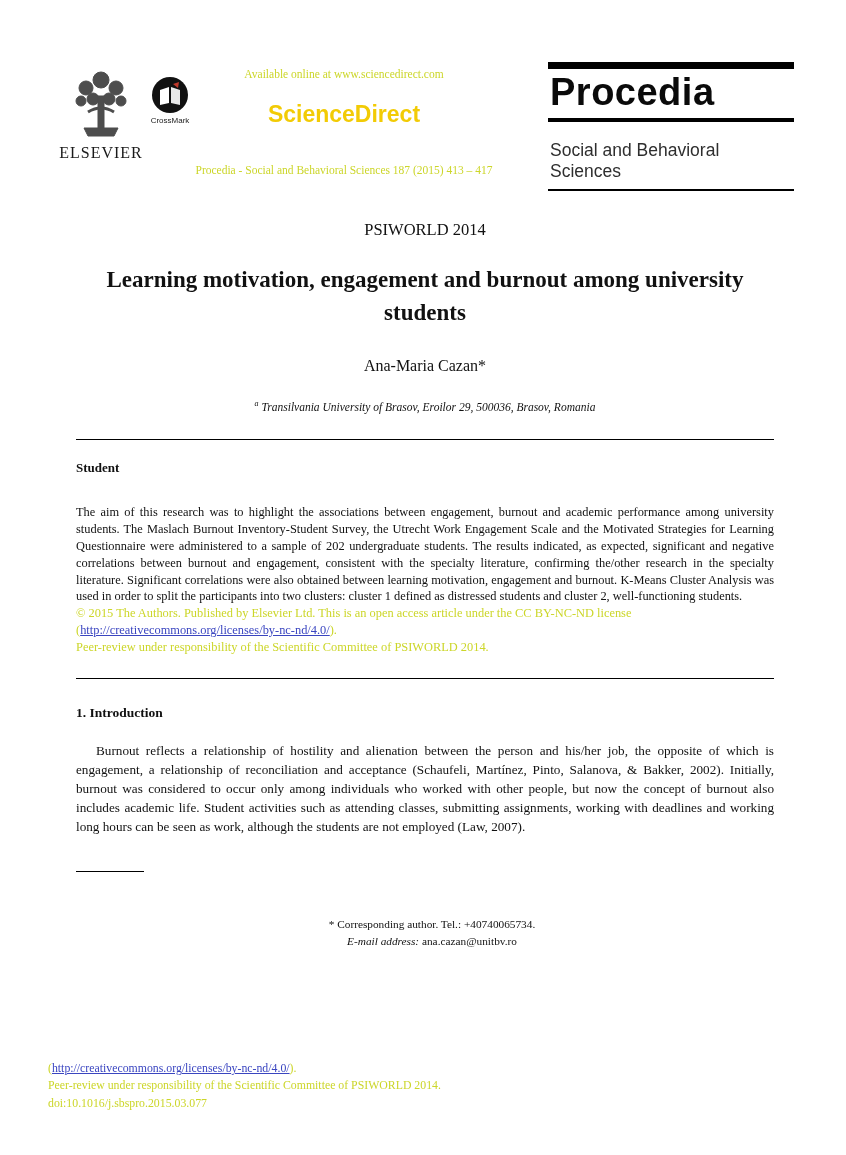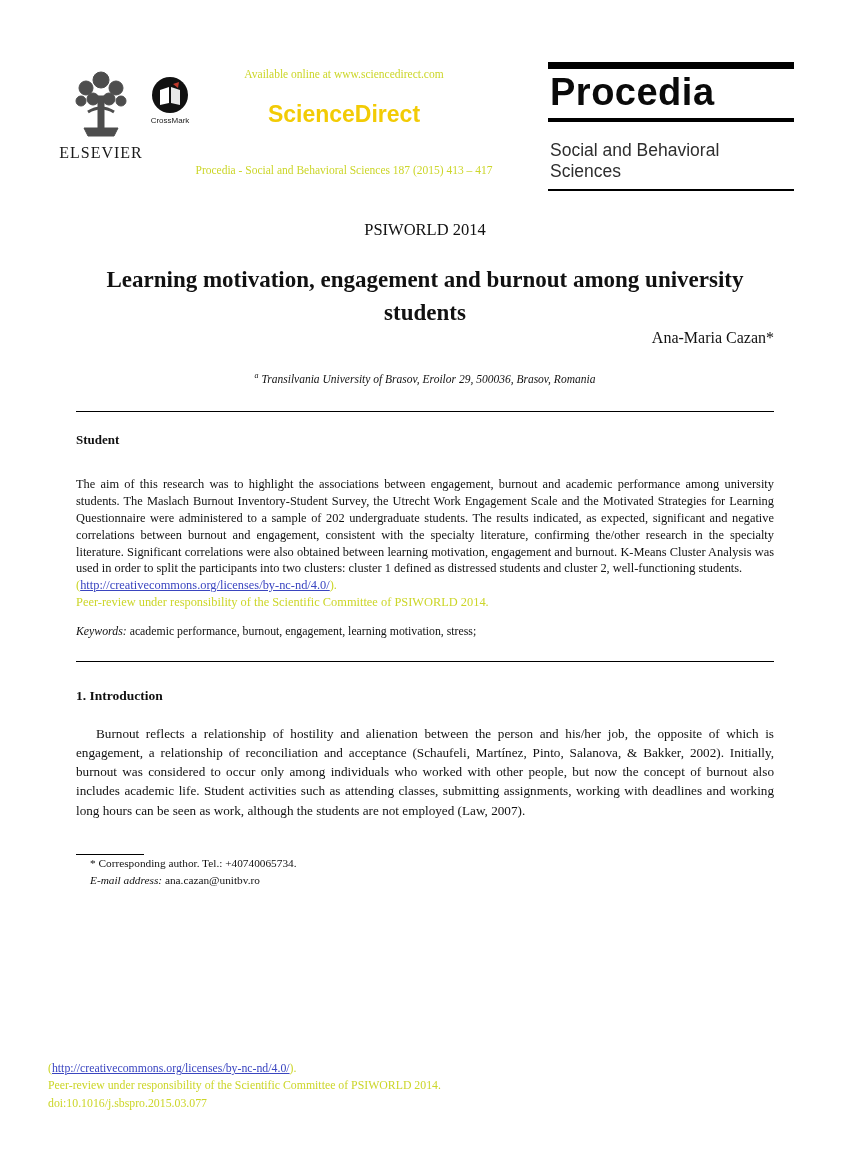--- a/index.html
+++ b/index.html
@@ -28,38 +28,38 @@
   .bar { background: #000; width: 100%; }
   .bar.thick { height: 7px; }
   .bar.mid { height: 4px; }
   .bar.thin { height: 2px; }
   .procedia-title { font-family: "Liberation Sans", sans-serif; font-weight: bold; font-size: 38px; color: #0a0a0a; padding: 2px 0 4px 2px; letter-spacing: 0.5px; }
   .procedia-sub { font-family: "Liberation Sans", sans-serif; font-size: 17.5px; color: #2e2e2e; padding: 6px 0 7px 2px; margin-top: 12px; }
   
   .content { margin: 0 72px 0 76px; }
   .conference { text-align: center; font-size: 16.5px; margin-top: 42px; }
   .paper-title { text-align: center; font-size: 23px; line-height: 1.42; margin-top: 24px; padding: 0 30px; }
-  .author { text-align: right; font-size: 16px; }
+  .author { text-align: center; font-size: 16px; margin-top: 28px; }
   .affiliation { text-align: center; font-size: 11.5px; font-style: italic; margin-top: 24px; }
   .affiliation sup { font-size: 8px; font-style: italic; }
   .rule { border-top: 1px solid #000; margin-top: 26px; }
   
   .abstract-heading { font-weight: bold; font-size: 13px; margin-top: 20px; }
   .abstract-body { font-size: 12.4px; line-height: 1.36; text-align: justify; margin-top: 28px; }
   .copyright-block { font-size: 12.4px; line-height: 1.36; color: #ccd629; }
   .copyright-block a, .footer a { color: #3a45c0; text-decoration: underline; }
   .keywords-line { font-size: 11.8px; margin-top: 13px; }
   .keywords-label { font-style: italic; }
   .rule2 { border-top: 1px solid #000; margin-top: 22px; }
   
   .section-heading { font-weight: bold; font-size: 13.5px; margin-top: 26px; }
   .intro-body { font-size: 13.2px; line-height: 1.45; text-align: justify; margin-top: 20px; text-indent: 20px; }
   
   .footnote-rule { border-top: 1px solid #000; width: 68px; margin-top: 34px; }
-  .footnote { font-size: 11.3px; padding-left: 14px; line-height: 1.55; }
+  .footnote { font-size: 11.3px; margin-top: 44px; padding-left: 14px; line-height: 1.55; text-align: center; }
   .footnote .email-label { font-style: italic; }
   
   .footer { position: absolute; left: 48px; top: 1060px; width: 760px; font-size: 11.8px; line-height: 1.48; color: #ccd629; }
   .icon-svg { display: block; margin: 0 auto; }
 </style>
 </head>
 <body>
 
 <div class="page">
 
@@ -119,28 +119,25 @@
 
     <div class="affiliation"><sup>a</sup><span> Transilvania University of Brasov, Eroilor 29, 500036, Brasov, Romania</span></div>
 
     <div class="rule"></div>
 
     <div class="abstract-heading">Student</div>
 
     <div class="abstract-body">The aim of this research was to highlight the associations between engagement, burnout and academic performance among university students. The Maslach Burnout Inventory-Student Survey, the Utrecht Work Engagement Scale and the Motivated Strategies for Learning Questionnaire were administered to a sample of 202 undergraduate students. The results indicated, as expected, significant and negative correlations between burnout and engagement, consistent with the specialty literature, confirming the/other research in the specialty literature. Significant correlations were also obtained between learning motivation, engagement and burnout. K-Means Cluster Analysis was used in order to split the participants into two clusters: cluster 1 defined as distressed students and cluster 2, well-functioning students.</div>
 
     <div class="copyright-block">
+      <div>© 2015 The Authors. Published by Elsevier Ltd. This is an open access article under the CC BY-NC-ND license</div>
       <div><span>(</span><a href="#">http://creativecommons.org/licenses/by-nc-nd/4.0/</a><span>).</span></div>
       <div>Peer-review under responsibility of the Scientific Committee of PSIWORLD 2014.</div>
     </div>
 
-    <div class="keywords-line">
-      <span class="keywords-label">Keywords:</span>
-      <span>academic performance, burnout, engagement, learning motivation, stress;</span>
-    </div>
 
     <div class="rule2"></div>
 
     <div class="section-heading">1. Introduction</div>
 
     <div class="intro-body">Burnout reflects a relationship of hostility and alienation between the person and his/her job, the opposite of which is engagement, a relationship of reconciliation and acceptance (Schaufeli, Martínez, Pinto, Salanova, &amp; Bakker, 2002). Initially, burnout was considered to occur only among individuals who worked with other people, but now the concept of burnout also includes academic life. Student activities such as attending classes, submitting assignments, working with deadlines and working long hours can be seen as work, although the students are not employed (Law, 2007).</div>
 
     <div class="footnote-rule"></div>
 
     <div class="footnote">

